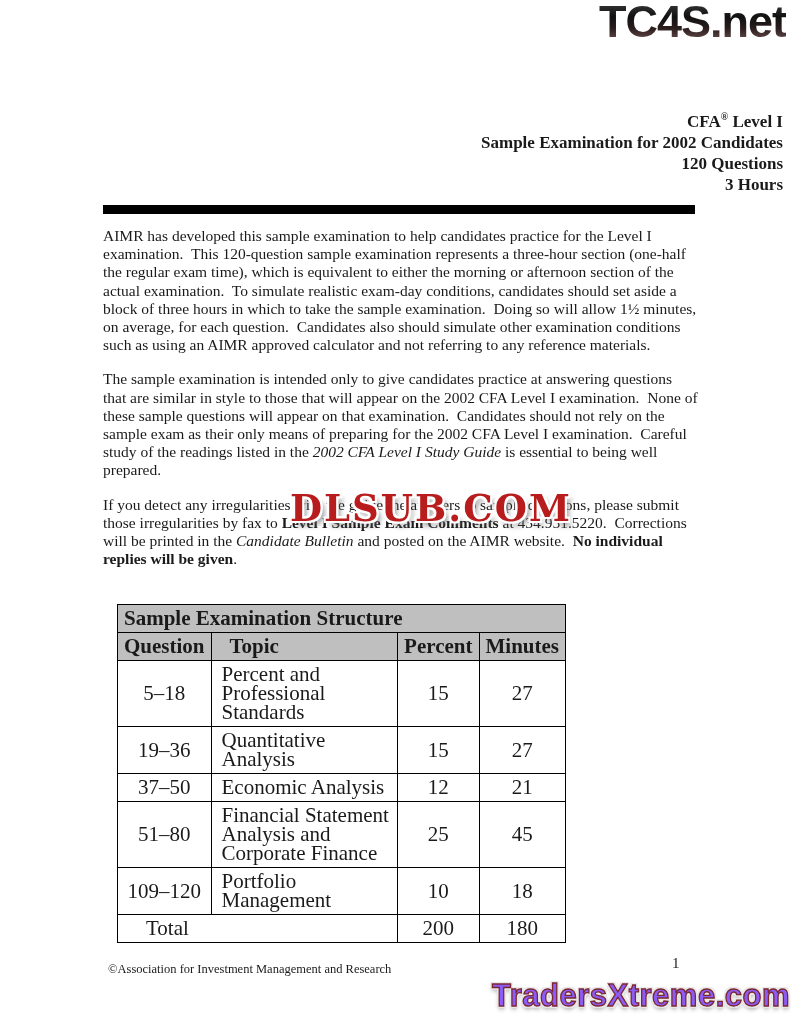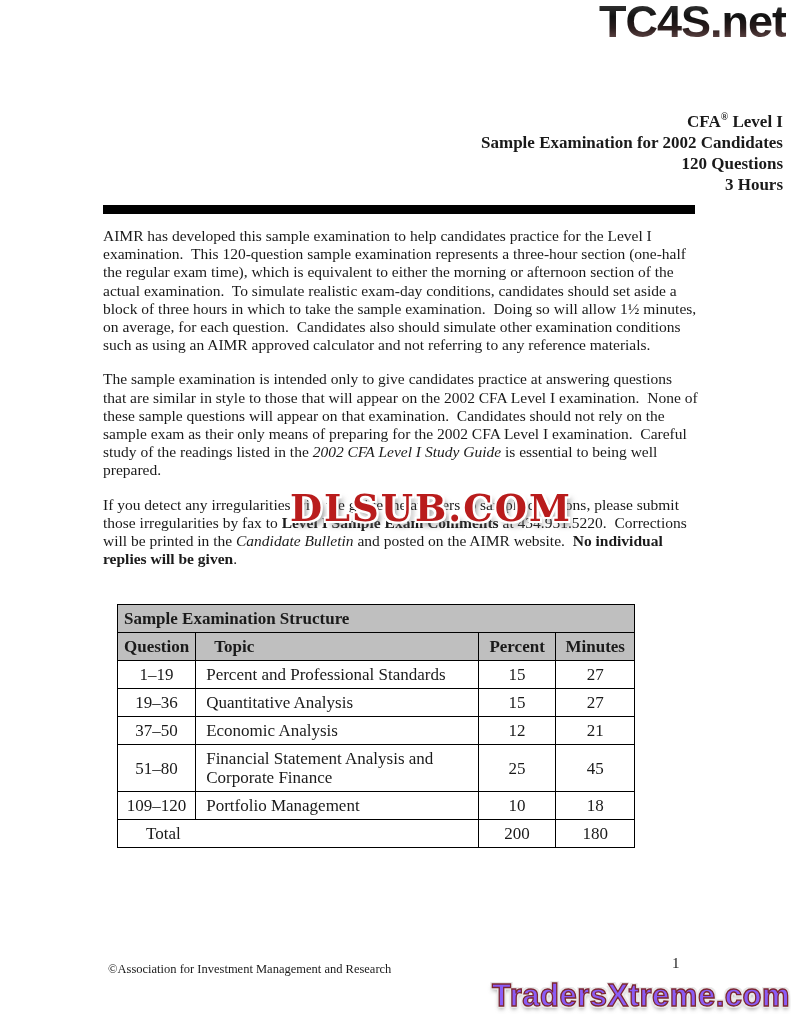--- a/index.html
+++ b/index.html
@@ -55,23 +55,23 @@
     text-shadow:
       -2px -2px 0 #fff, 2px -2px 0 #fff, -2px 2px 0 #fff, 2px 2px 0 #fff,
       -2px 0 0 #fff, 2px 0 0 #fff, 0 -2px 0 #fff, 0 2px 0 #fff,
       4px 5px 5px rgba(110,110,110,.65);
     margin-left: 36px;
   }
 
   
   .exam-table {
     position:absolute; top:604px; left:117px;
-    width:518px;
+    width:449px;
     border-collapse:collapse;
-    font-size:17px; line-height:19px;
+    font-size:21px; line-height:19px;
   }
   .exam-table th, .exam-table td { border:1.5px solid #000; padding:4px 6px; }
   .exam-table .hdr { background:#bfbfbf; font-weight:bold; text-align:left; }
   .exam-table thead th { background:#bfbfbf; }
   .exam-table .center { text-align:center; }
   .exam-table .left { text-align:left; padding-left:10px; white-space:pre-line; }
   .exam-table td { background:#fff; }
 
   
   .footer-copyright {
@@ -132,21 +132,21 @@
       </tr>
       <tr>
         <th class="center">Question</th>
         <th style="text-align:left; padding-left:18px;">Topic</th>
         <th class="center">Percent</th>
         <th class="center">Minutes</th>
       </tr>
     </thead>
     <tbody>
         <tr>
-          <td class="center">1–19</td>
+          <td class="center">5–18</td>
           <td class="left">Percent and Professional Standards</td>
           <td class="center">15</td>
           <td class="center">27</td>
         </tr>
         <tr>
           <td class="center">19–36</td>
           <td class="left">Quantitative Analysis</td>
           <td class="center">15</td>
           <td class="center">27</td>
         </tr>

